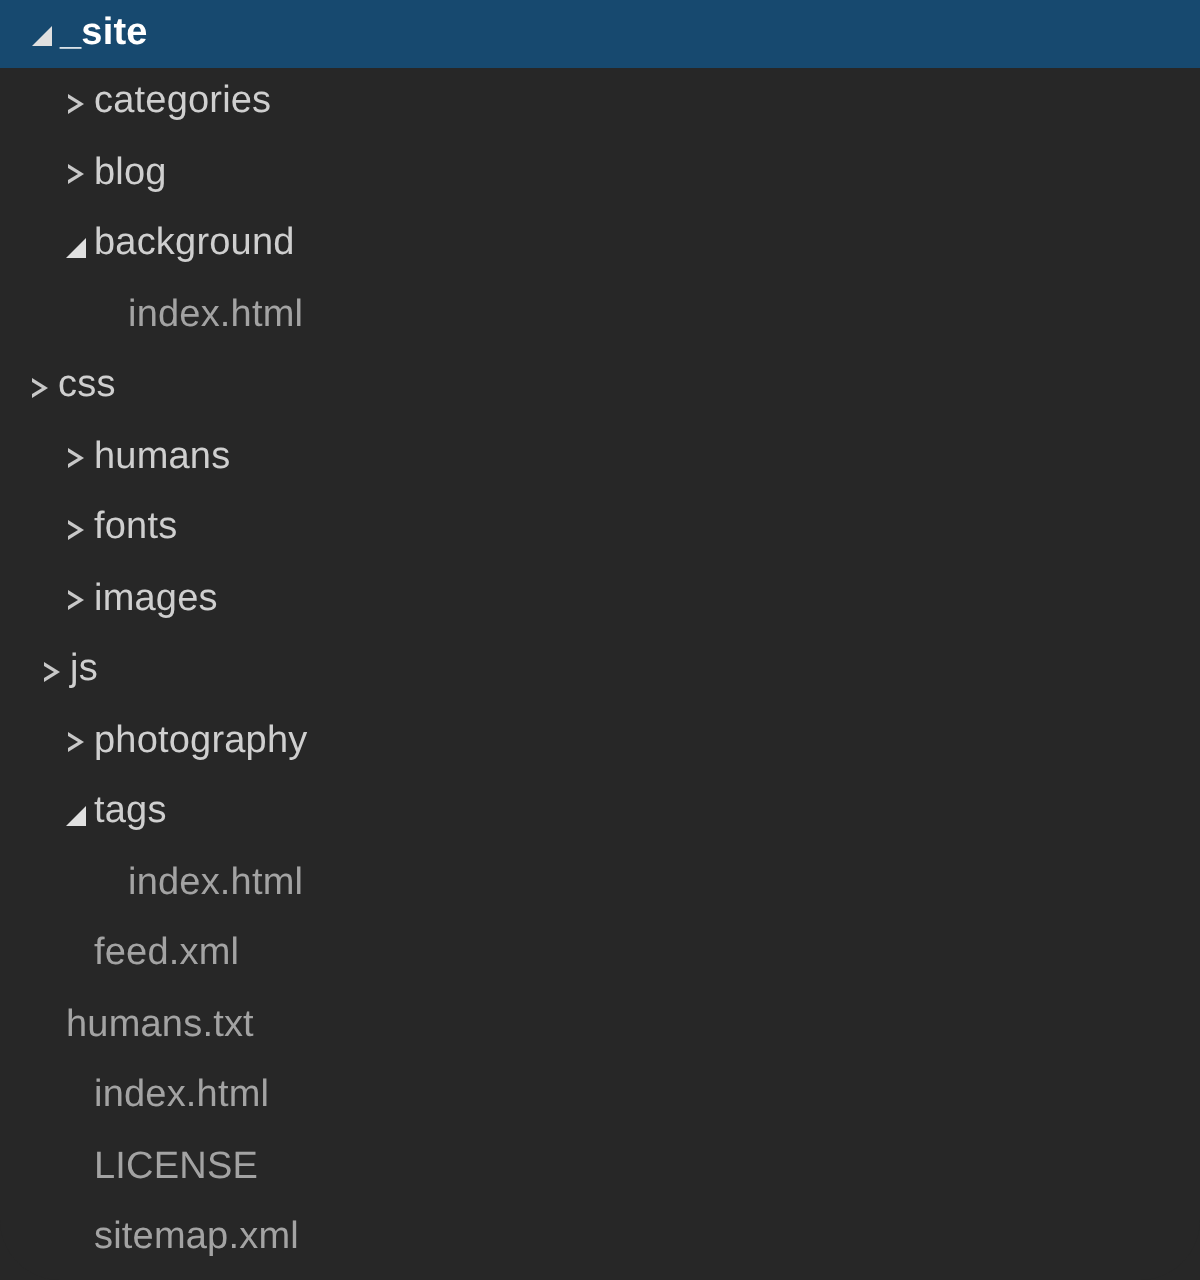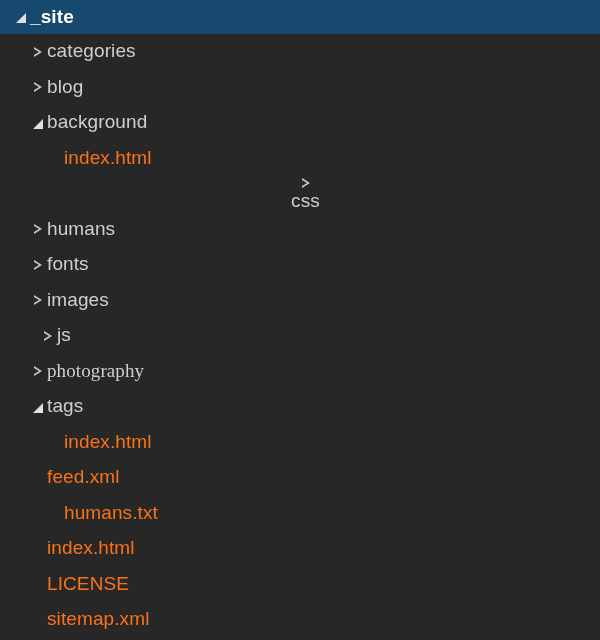--- a/index.html
+++ b/index.html
@@ -83,21 +83,21 @@
   .label {
     font-size: 19px;
     letter-spacing: 0.1px;
     line-height: 1;
     padding-bottom: 2px;
   }
   .label.folder {
     color: #cfcfcf;
   }
   .label.file {
-    color: #f97316;
+    color: #a3a3a3;
   }
   .row.root .label {
     color: #ffffff;
     font-weight: 700;
   }
 </style>
 </head>
 <body>
 
 <div id="tree">
@@ -114,57 +114,57 @@
       <span class="label folder">blog</span>
     </div>
     <div class="row" style="padding-left: 29px;">
       <span class="twisty expanded"></span>
       <span class="label folder">background</span>
     </div>
     <div class="row" style="padding-left: 46px;">
       <span class="twisty spacer"></span>
       <span class="label file">index.html</span>
     </div>
-    <div class="row" style="padding-left: 11px; flex-direction: column;">
+    <div class="row" style="padding-left: 11px;">
       <span class="twisty collapsed"></span>
       <span class="label folder">css</span>
     </div>
     <div class="row" style="padding-left: 29px;">
       <span class="twisty collapsed"></span>
       <span class="label folder">humans</span>
     </div>
     <div class="row" style="padding-left: 29px;">
       <span class="twisty collapsed"></span>
       <span class="label folder">fonts</span>
     </div>
     <div class="row" style="padding-left: 29px;">
       <span class="twisty collapsed"></span>
       <span class="label folder">images</span>
     </div>
-    <div class="row" style="padding-left: 39px;">
+    <div class="row" style="padding-left: 17px;">
       <span class="twisty collapsed"></span>
       <span class="label folder">js</span>
     </div>
-    <div class="row" style="padding-left: 29px; font-family: Liberation Serif, serif;">
+    <div class="row" style="padding-left: 29px;">
       <span class="twisty collapsed"></span>
       <span class="label folder">photography</span>
     </div>
     <div class="row" style="padding-left: 29px;">
       <span class="twisty expanded"></span>
       <span class="label folder">tags</span>
     </div>
     <div class="row" style="padding-left: 46px;">
       <span class="twisty spacer"></span>
       <span class="label file">index.html</span>
     </div>
     <div class="row" style="padding-left: 29px;">
       <span class="twisty spacer"></span>
       <span class="label file">feed.xml</span>
     </div>
-    <div class="row" style="padding-left: 46px;">
+    <div class="row" style="padding-left: 15px;">
       <span class="twisty spacer"></span>
       <span class="label file">humans.txt</span>
     </div>
     <div class="row" style="padding-left: 29px;">
       <span class="twisty spacer"></span>
       <span class="label file">index.html</span>
     </div>
     <div class="row" style="padding-left: 29px;">
       <span class="twisty spacer"></span>
       <span class="label file">LICENSE</span>

